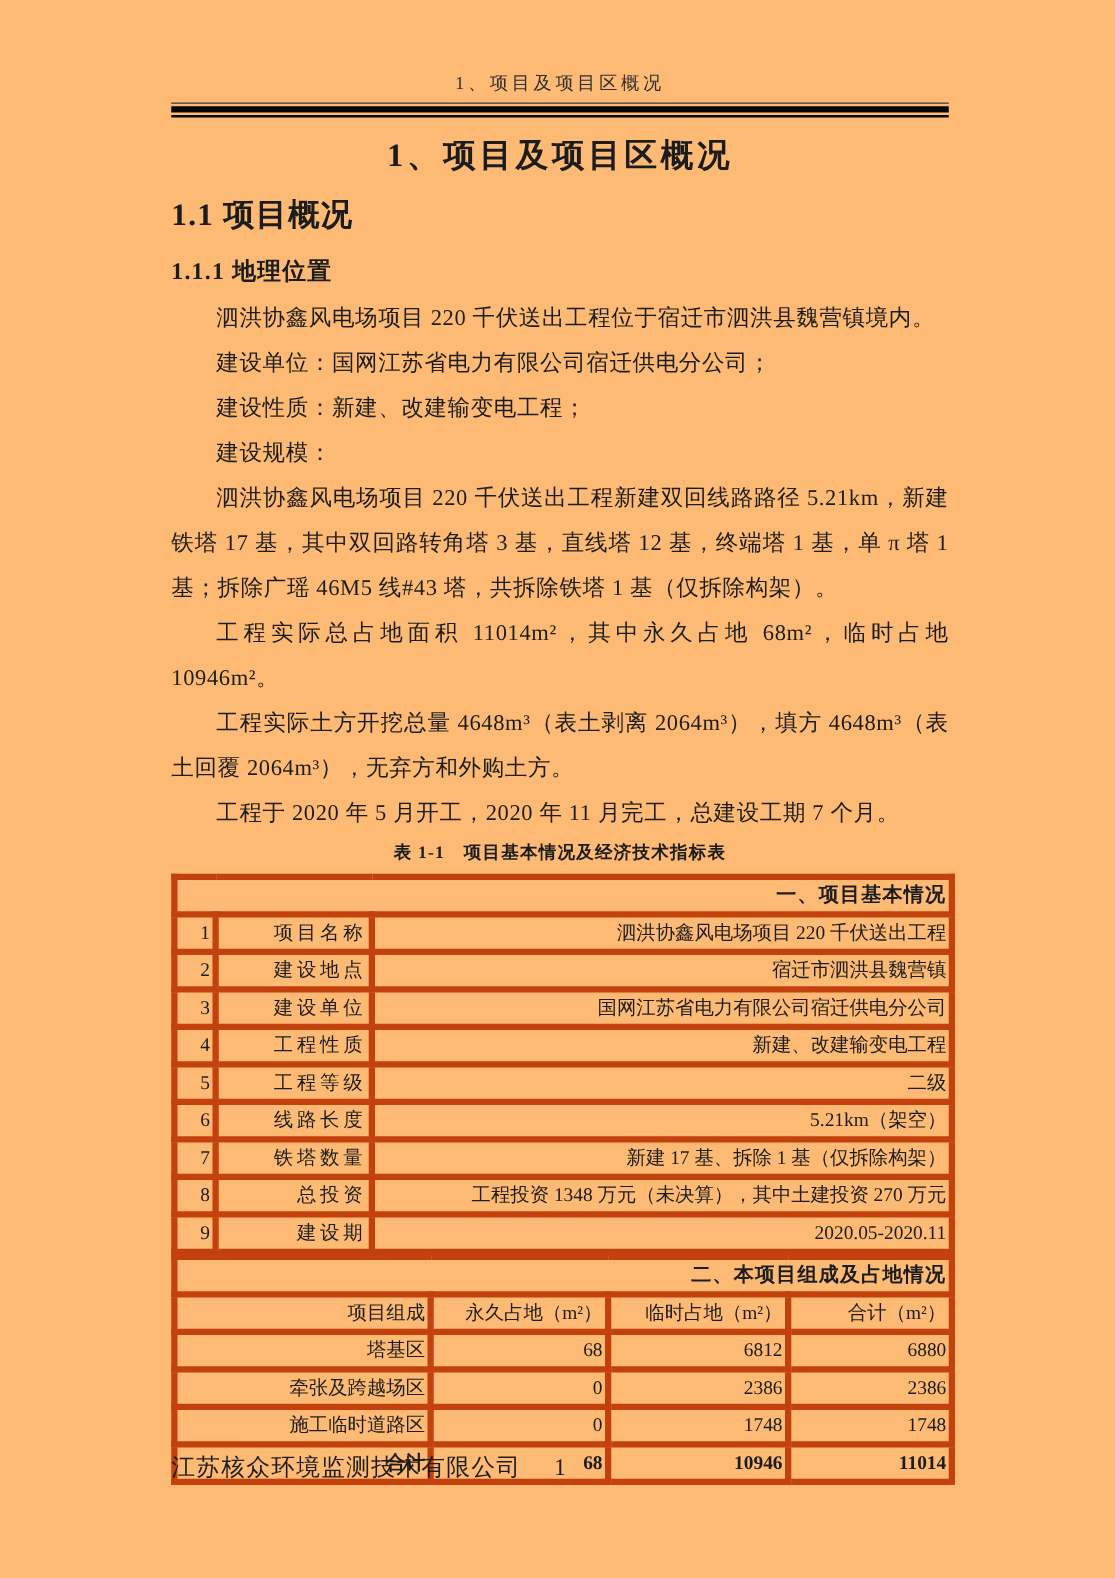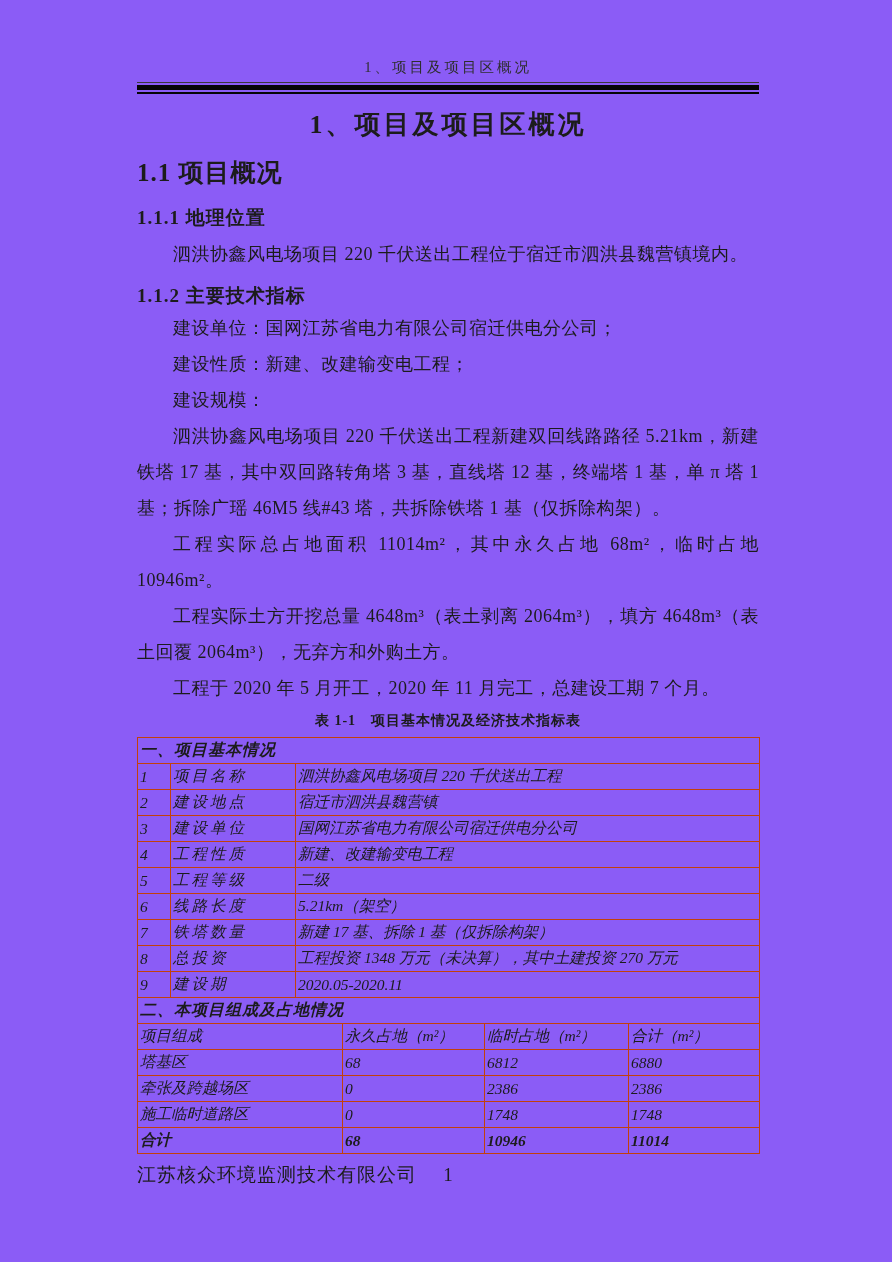--- a/index.html
+++ b/index.html
@@ -1,19 +1,19 @@
 <!DOCTYPE html>
 <html><head>
 <meta charset="utf-8">
 <style>
   html,body { margin:0; padding:0; background:#ffffff; }
   .page {
     position:relative;
     width:892px; height:1262px;
-    background:#8b5cf6;
+    background:#fdba74;
     overflow:hidden;
     font-family:"Liberation Serif","DejaVu Serif",serif;
     color:#1c1c1c;
     box-sizing:border-box;
   }
   .content {
     position:absolute;
     left:137px; top:0;
     width:622px;
   }
@@ -71,28 +71,27 @@
     letter-spacing:1px;
   }
   table.grid {
     border-collapse:collapse;
     width:622px;
     table-layout:fixed;
     font-size:15.5px;
   }
   table.grid.part2 { margin-top:-1px; }
   table.grid td {
-    border:1px solid #c2410c;
-    text-align:left;
+    border:5px solid #c2410c;
+    text-align:right;
     vertical-align:middle;
     padding:0 2px;
     height:25px;
     overflow:hidden;
     white-space:nowrap;
-    font-style:italic;
   }
   td.section-cell {
     text-align:left;
     font-weight:bold;
     font-size:16px;
     padding-left:5px;
     height:23px;
     letter-spacing:1px;
   }
   td.label-cell { letter-spacing:3px; }
@@ -119,21 +118,20 @@
 
     <div class="running-header">1、项目及项目区概况</div>
     <div class="rule-a"></div>
     <div class="rule-b"></div>
 
     <h1 class="doc-title">1、项目及项目区概况</h1>
     <h2 class="h2">1.1 项目概况</h2>
     <h3 class="h3">1.1.1 地理位置</h3>
     <p class="body first">泗洪协鑫风电场项目 220 千伏送出工程位于宿迁市泗洪县魏营镇境内。</p>
 
-    <h3 class="h3 second">1.1.2 主要技术指标</h3>
     <p class="body">建设单位：国网江苏省电力有限公司宿迁供电分公司；</p>
     <p class="body">建设性质：新建、改建输变电工程；</p>
     <p class="body">建设规模：</p>
     <p class="body">泗洪协鑫风电场项目 220 千伏送出工程新建双回线路路径 5.21km，新建铁塔 17 基，其中双回路转角塔 3 基，直线塔 12 基，终端塔 1 基，单 π 塔 1 基；拆除广瑶 46M5 线#43 塔，共拆除铁塔 1 基（仅拆除构架）。</p>
     <p class="body">工程实际总占地面积 11014m²，其中永久占地 68m²，临时占地 10946m²。</p>
     <p class="body">工程实际土方开挖总量 4648m³（表土剥离 2064m³），填方 4648m³（表土回覆 2064m³），无弃方和外购土方。</p>
     <p class="body">工程于 2020 年 5 月开工，2020 年 11 月完工，总建设工期 7 个月。</p>
 
     <div class="caption">表 1-1　项目基本情况及经济技术指标表</div>
 

